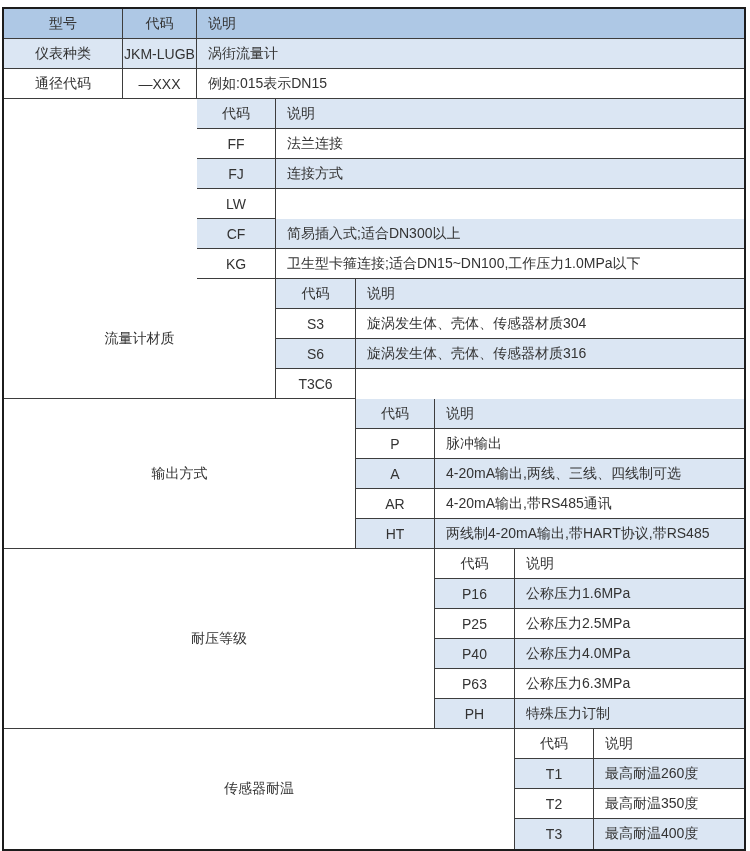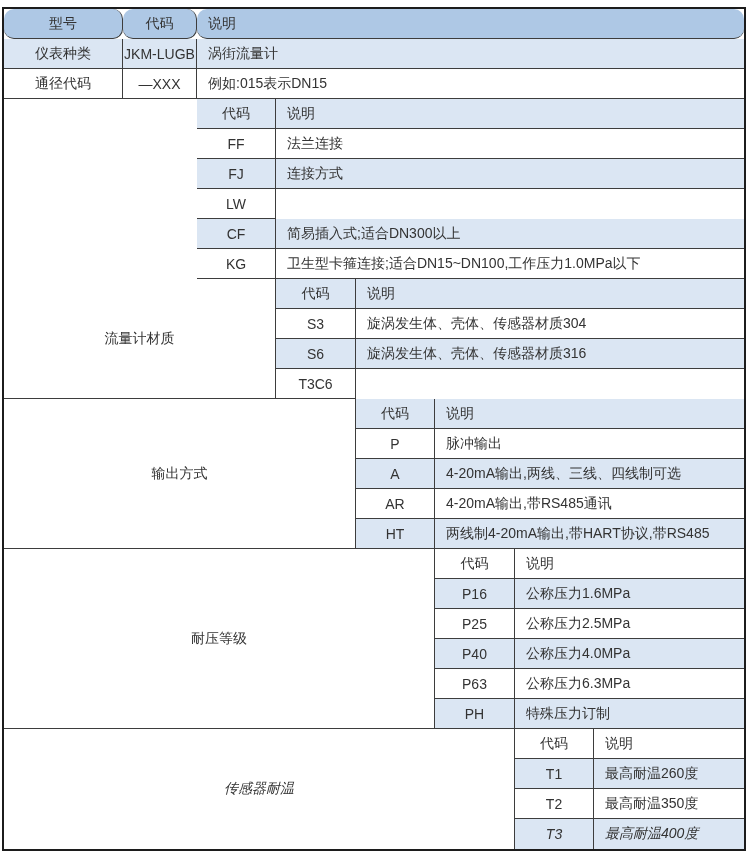--- a/index.html
+++ b/index.html
@@ -18,22 +18,22 @@
   .c{
     display:flex;align-items:center;justify-content:center;
     box-sizing:border-box;overflow:hidden;white-space:nowrap;
     font-size:14px;color:var(--text,#333333);
     border-right:1px solid var(--border,#3d3d3d);
     border-bottom:1px solid var(--border,#3d3d3d);
     background:#ffffff;
   }
   .l{justify-content:flex-start;padding-left:11px;}
   .er{border-right:none;}
-  .eb{border-bottom:none;font-style:italic;}
-  .hd{background:var(--header-bg,#aec8e5);border-radius:10px;}
+  .eb{border-bottom:none;}
+  .hd{background:var(--header-bg,#aec8e5);}
   .st{background:var(--stripe-bg,#dbe6f3);}
 </style>
 </head>
 <body>
 
 <div class="spec-table">
 
   <div class="c hd" style="grid-area:1/1/2/2">型号</div>
   <div class="c hd" style="grid-area:1/2/2/3">代码</div>
   <div class="c hd l er" style="grid-area:1/3/2/9">说明</div>

